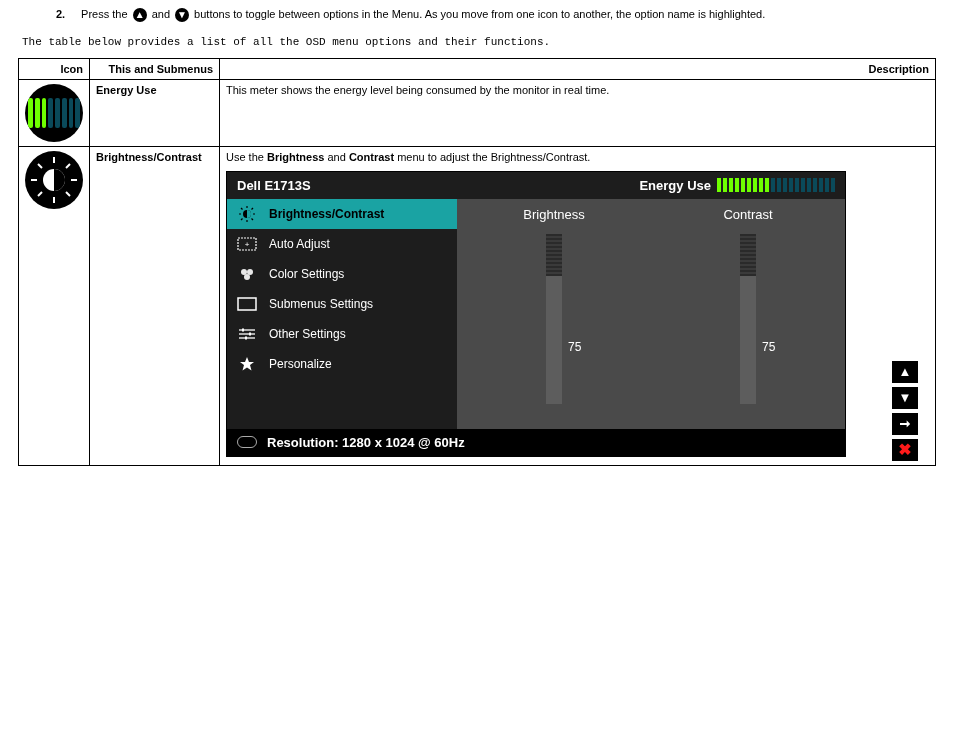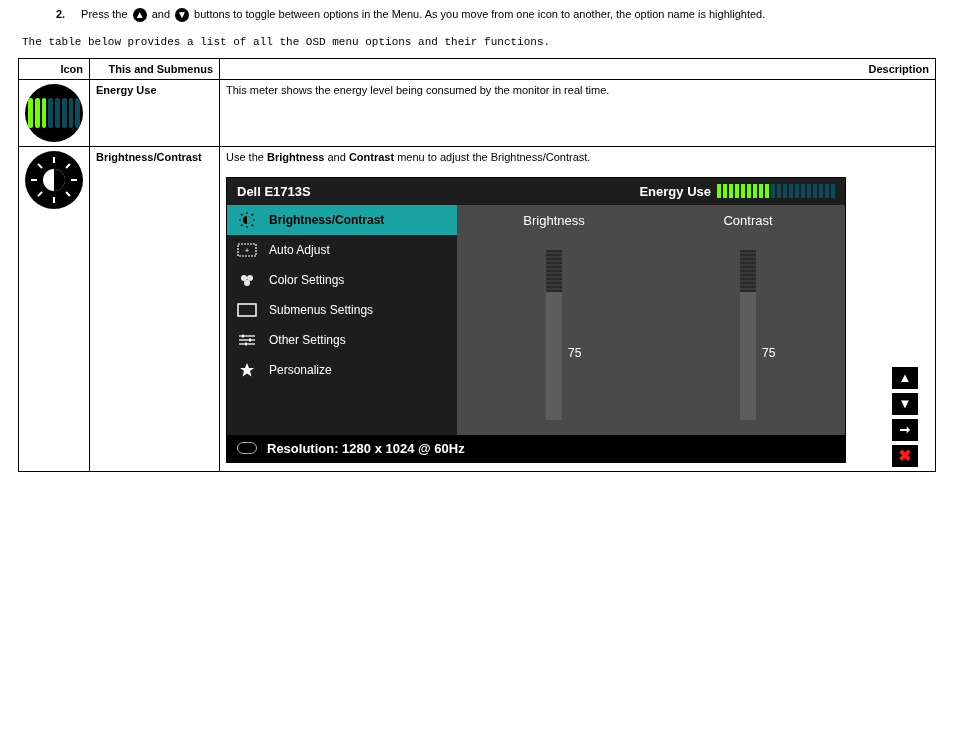--- a/index.html
+++ b/index.html
@@ -13,35 +13,35 @@
   table.osd th, table.osd td { border: 1px solid #000; padding: 4px 6px; vertical-align: top; font-size: 11px; }
   table.osd th { text-align: right; font-weight: bold; }
   .col-icon { width: 66px; }
   .col-menu { width: 130px; font-weight: bold; }
   .icon-cell { padding: 4px; }
   .energy-icon { width: 58px; height: 58px; background: #000; border-radius: 50%; position: relative; overflow: hidden; }
   .energy-icon .bars { position: absolute; top: 14px; left: 3px; right: 3px; bottom: 14px; display: flex; gap: 2px; align-items: center; }
   .energy-icon .bars span { flex: 1; height: 100%; border-radius: 2px; }
   .bc-icon { width: 58px; height: 58px; background: #000; border-radius: 50%; position: relative; }
   .bc-icon svg { position: absolute; top: 0; left: 0; }
-  .desc-txt { margin-bottom: 14px; }
+  .desc-txt { margin-bottom: 8px; }
   .osd-panel { background: #1d1d1d; width: 620px; color: #fff; font-family: Arial, sans-serif; margin: 8px 0 4px 0; border: 1px solid #000; }
   .osd-top { display: flex; justify-content: space-between; align-items: flex-start; padding: 6px 10px; font-weight: bold; font-size: 13px; }
   .eu-wrap { display: flex; align-items: center; gap: 6px; font-size: 13px; }
   .eu-bars { display: flex; gap: 2px; }
   .eu-bars span { width: 4px; height: 14px; display: block; }
   .osd-body { display: flex; min-height: 230px; position: relative; }
   .osd-menu { width: 230px; }
   .osd-menu .mi { display: flex; align-items: center; gap: 12px; padding: 7px 10px; font-size: 12px; }
   .osd-menu .mi.active { background: #1aa3a3; color: #000; font-weight: bold; }
   .osd-menu .mi .mico { width: 20px; height: 16px; display: flex; align-items: center; justify-content: center; }
   .osd-main { flex: 1; background: #4a4a4a; display: flex; }
   .slider-col { flex: 1; display: flex; flex-direction: column; align-items: center; padding-top: 8px; }
   .slider-col .lbl { font-size: 13px; color: #fff; margin-bottom: 12px; }
-  .vtrack-wrap { position: relative; height: 180px; display: flex; align-items: flex-end; }
+  .vtrack-wrap { position: relative; height: 180px; display: flex; }
   .vtrack { width: 16px; height: 170px; background: repeating-linear-gradient(0deg,#2a2a2a 0 2px,#3a3a3a 2px 4px); position: relative; display: flex; align-items: flex-end; }
   .vfill { width: 100%; background: #5d5d5d; }
   .vval { position: absolute; left: 22px; bottom: 60px; font-size: 12px; color: #fff; }
   .osd-bottom { background: #000; padding: 6px 10px; display: flex; align-items: center; gap: 10px; font-size: 13px; font-weight: bold; }
   .res-ico { width: 20px; height: 12px; border: 1px solid #aaa; border-radius: 6px; display: inline-block; }
   .osd-side { position: absolute; right: -36px; bottom: -4px; width: 30px; display: flex; flex-direction: column; gap: 4px; }
   .osd-side .sb { width: 26px; height: 22px; background: #000; color: #fff; display: flex; align-items: center; justify-content: center; font-size: 13px; font-weight: bold; }
   .osd-side .sb.close { color: #ff1a1a; font-size: 16px; }
   .bold { font-weight: bold; }
 </style>

